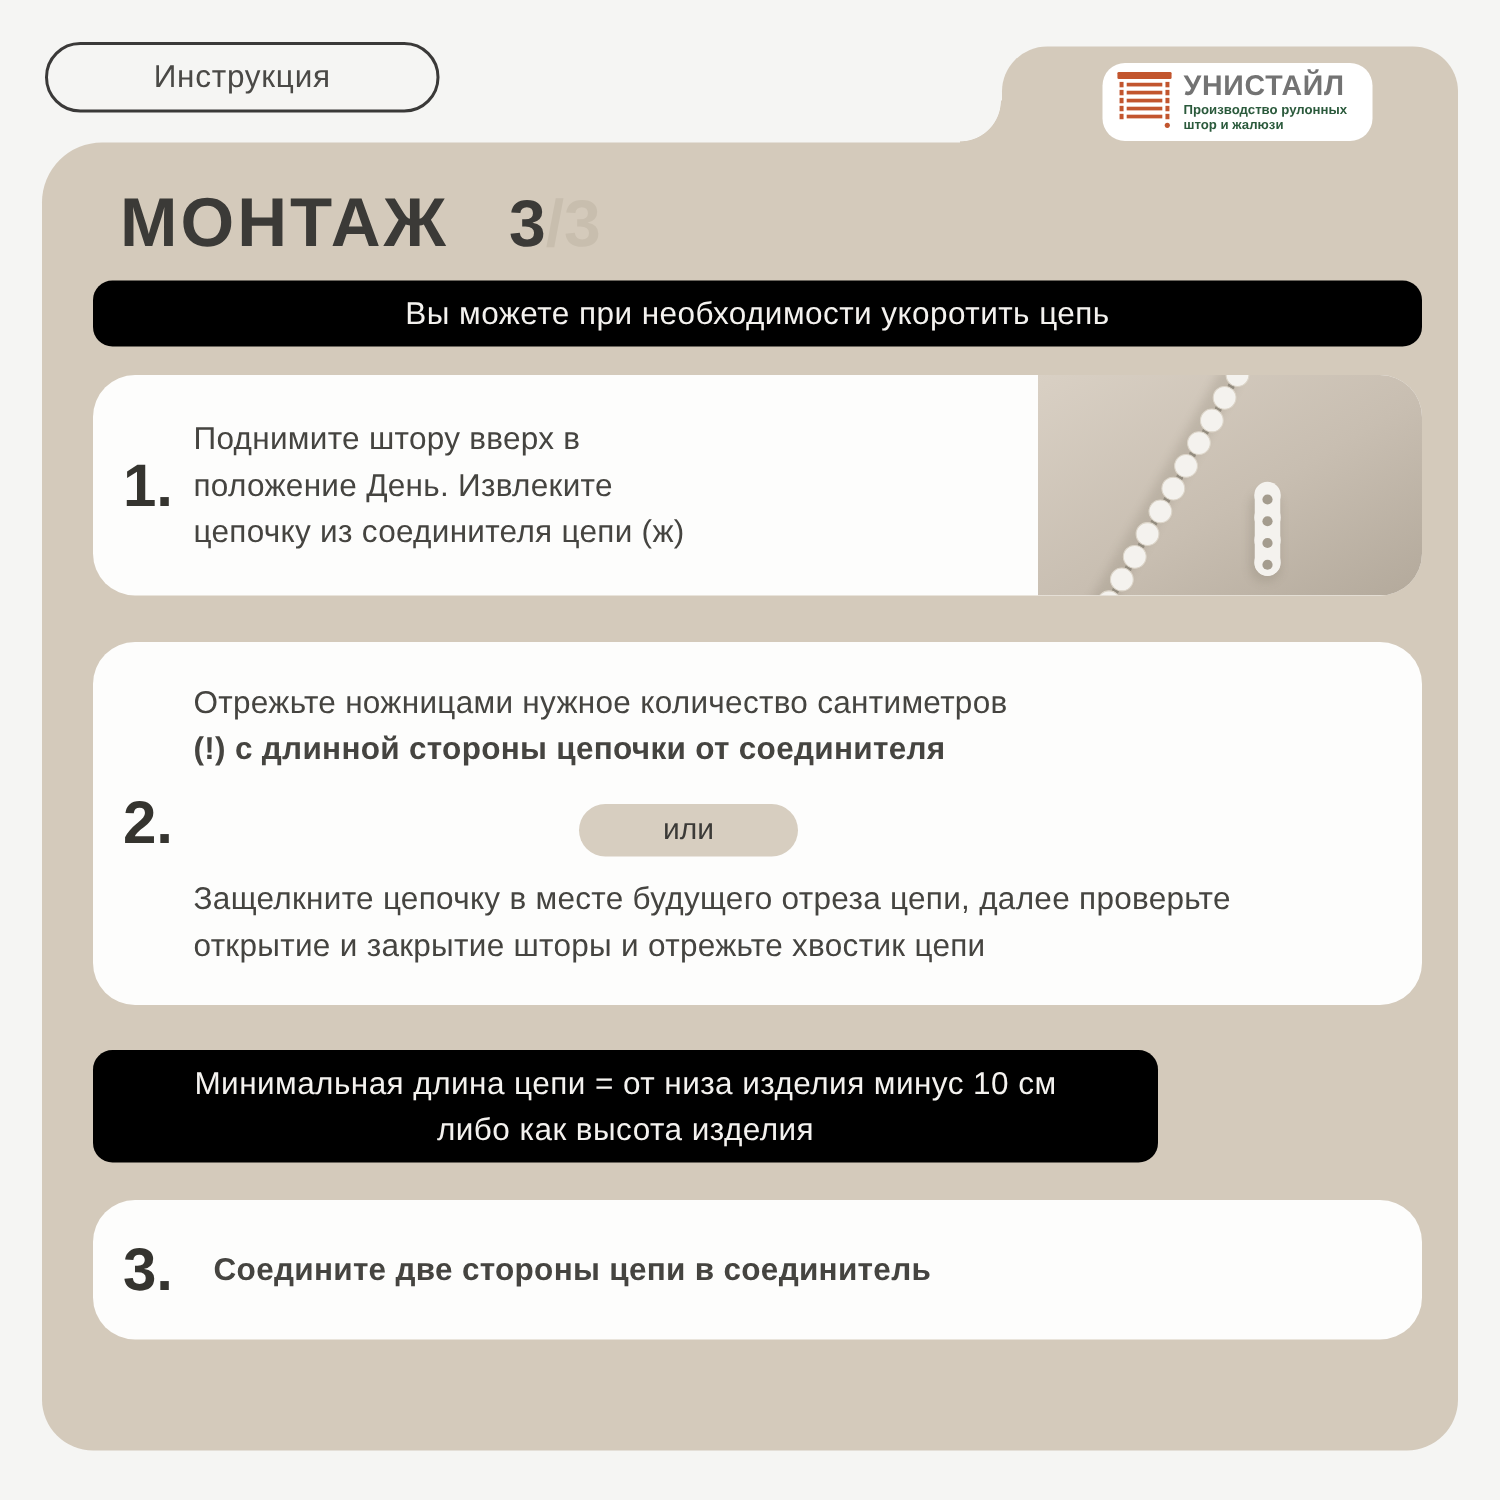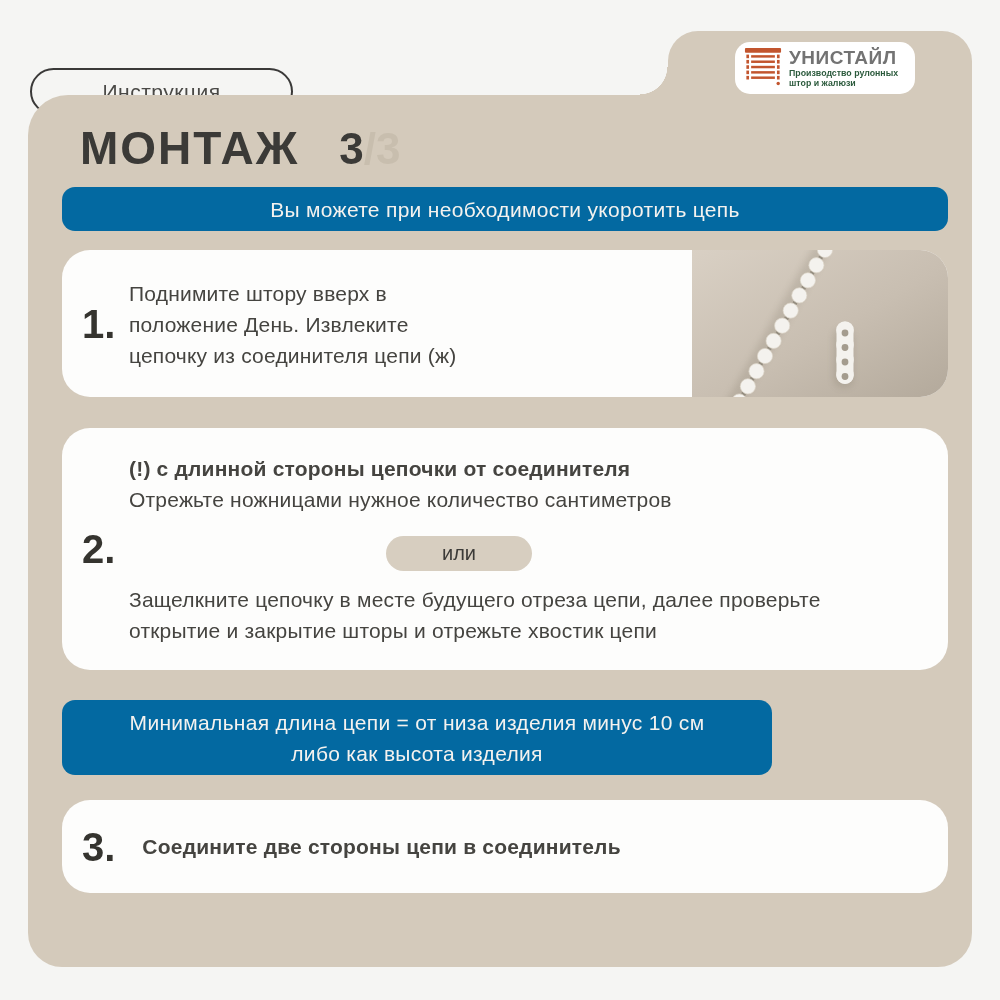--- a/index.html
+++ b/index.html
@@ -16,21 +16,20 @@
   
   .instruction-btn {
     left: 30px; top: 28px; width: 263px; height: 47px;
     border: 2.5px solid #3a3938; border-radius: 24px;
     background: transparent;
     font-family: "Liberation Sans", sans-serif;
     font-size: 21px; font-weight: 500; color: #4a4946;
     letter-spacing: .5px;
     display: flex; align-items: center; justify-content: center;
     cursor: pointer;
-    margin-top: 40px;
   }
 
   
   .panel-main {
     left: 28px; top: 95px; width: 944px; height: 872px;
     background: #d4cabb;
     border-radius: 40px 0 34px 34px;
   }
   .panel-tab {
     left: 668px; top: 31px; width: 304px; height: 110px;
@@ -65,21 +64,21 @@
   .title-main {
     font-size: 46px; font-weight: 700; color: #3b3a37; letter-spacing: 2px;
     line-height: 52px;
   }
   .title-counter { margin-left: 40px; font-size: 44px; font-weight: 700; line-height: 52px; }
   .title-current { color: #3b3a37; }
   .title-sep, .title-total { color: #c8beae; }
 
   
   .banner {
-    background: #0369a1; color: #f4f2ef;
+    background: #000000; color: #f4f2ef;
     display: flex; flex-direction: column; align-items: center; justify-content: center;
     font-size: 21px; font-weight: 500; letter-spacing: .3px;
     border-radius: 13px; text-align: center; line-height: 31px;
   }
   .banner-top { left: 62px; top: 187px; width: 886px; height: 44px; }
   .banner-mid { left: 62px; top: 700px; width: 710px; height: 75px; }
 
   
   .card {
     background: #fdfdfc; border-radius: 28px;
@@ -222,22 +221,22 @@
         <circle cx="153" cy="112" r="3.4" fill="#a49c8e"></circle>
         <circle cx="153" cy="126.5" r="3.4" fill="#a49c8e"></circle>
       </g>
     </svg>
   </div>
 </div>
 
 <div class="abs card card-2">
   <span class="step-num num-abs">2.</span>
   <div class="card-2-content">
+    <div class="step-text">Отрежьте ножницами нужное количество сантиметров</div>
     <div class="step-text line-bold">(!) с длинной стороны цепочки от соединителя</div>
-    <div class="step-text">Отрежьте ножницами нужное количество сантиметров</div>
     <div class="or-row">
       <div class="or-pill">или</div>
     </div>
     <div class="step-text paragraph">Защелкните цепочку в месте будущего отреза цепи, далее проверьте открытие и закрытие шторы и отрежьте хвостик цепи</div>
   </div>
 </div>
 
 <div class="abs banner banner-mid">
   <span>Минимальная длина цепи = от низа изделия минус 10 см</span>
   <span>либо как высота изделия</span>

